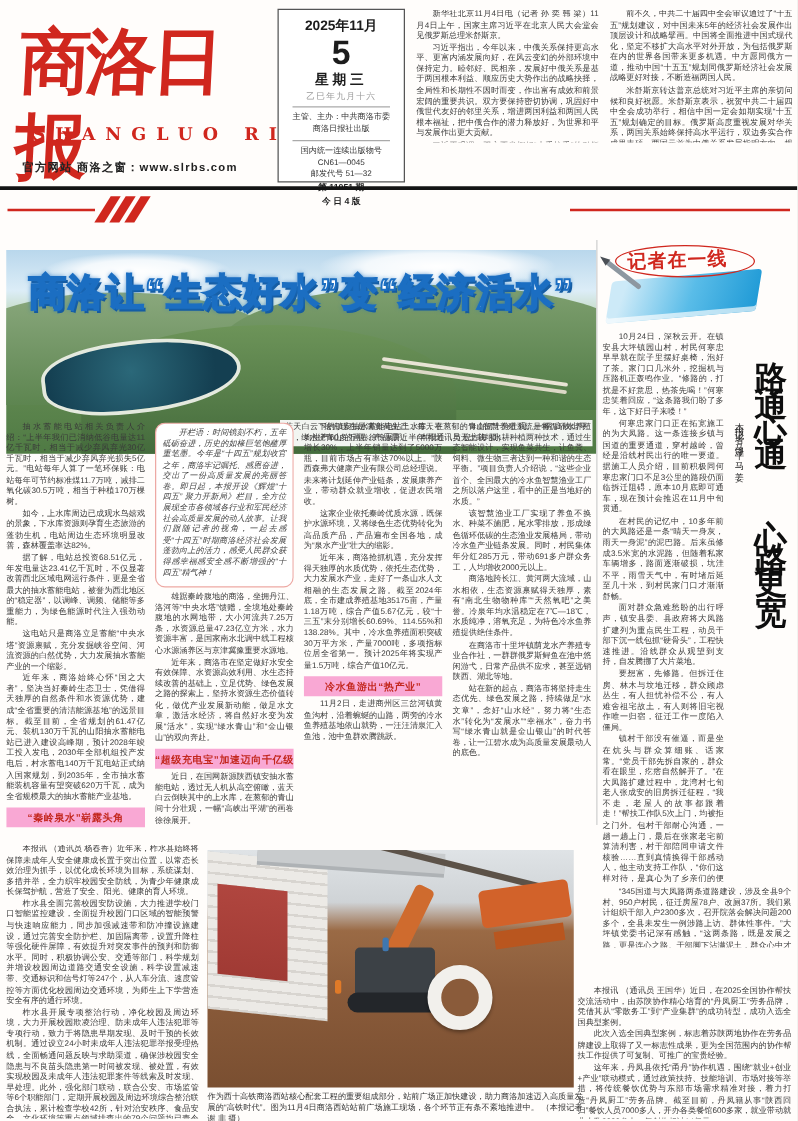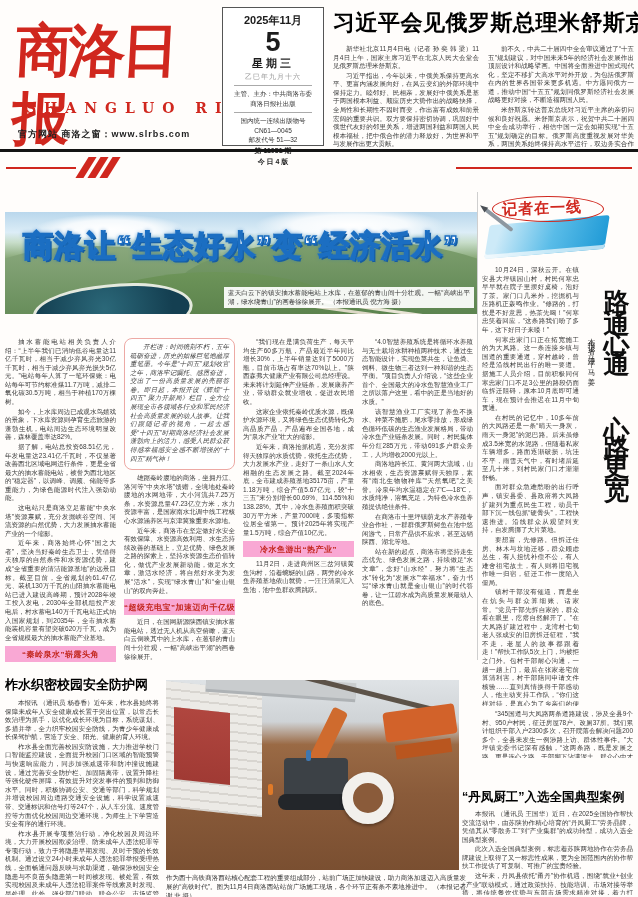--- a/index.html
+++ b/index.html
@@ -51,21 +51,21 @@
   .sl-l{ left:6px; width:70px; } .sl-r{ left:456px; width:176px; }
   .stripes{ position:absolute; left:82px; top:157px; display:flex; gap:4px; }
   .stripes span{ width:8px; height:21px; background:#d0271e; transform:skewX(-32deg); }
   .slogan-box{
     position:absolute; left:118px; top:155px; width:330px; height:23px;
     background:#d0271e; color:#fff; font-weight:bold; font-size:15px;
     letter-spacing:1.5px; display:flex; align-items:center; justify-content:center;
     white-space:nowrap;
   }
   
-  .photo1{ position:absolute; left:5px; top:212px; width:472px; height:102px; overflow:hidden;
+  .photo1{ position:absolute; left:5px; top:200px; width:472px; height:163px; overflow:hidden;
            background:linear-gradient(180deg,#b9d7ec 0%,#dcedf7 20%,#c7ddc9 30%,#7ea06a 48%,#5f874f 70%,#4f7a44 100%); }
   .p1-cloud{ position:absolute; background:radial-gradient(closest-side,#ffffff,#ffffffcc 60%,#ffffff00); border-radius:50%; }
   .c1{ left:30px; top:2px; width:150px; height:30px; }
   .c2{ left:250px; top:-4px; width:190px; height:34px; }
   .p1-mtn{ position:absolute; border-radius:50% 50% 0 0; }
   .m1{ left:-40px; top:34px; width:260px; height:90px; background:linear-gradient(180deg,#8aa87d,#5d8550); }
   .m2{ left:170px; top:28px; width:340px; height:100px; background:linear-gradient(180deg,#7fa070,#4f7a44); }
   .m3{ left:60px; top:60px; width:300px; height:110px; background:linear-gradient(180deg,#6d9459,#41683a); }
   .p1-water{
     position:absolute; left:28px; top:72px; width:160px; height:58px;
@@ -205,21 +205,20 @@
     <div class="db-s">商洛日报社出版</div>
     <div class="db-sep"></div>
     <div class="db-s">国内统一连续出版物号</div>
     <div class="db-s">CN61—0045</div>
     <div class="db-s">邮发代号 51—32</div>
     <div class="db-b">第 11051 期</div>
     <div class="db-b">今 日 4 版</div>
   </div>
 
   <div class="topstory">
-    <h1>习近平会见俄罗斯总理米舒斯京</h1>
     <div class="ts-cols">
       <div class="ts-col">
           <p class="para">新华社北京11月4日电（记者 孙 奕 韩 梁）11月4日上午，国家主席习近平在北京人民大会堂会见俄罗斯总理米舒斯京。</p>
           <p class="para">习近平指出，今年以来，中俄关系保持更高水平、更富内涵发展向好，在风云变幻的外部环境中保持定力。睦邻好、民相亲，发展好中俄关系是基于两国根本利益、顺应历史大势作出的战略抉择，全局性和长期性不因时而变，作出富有成效和前景宏阔的重要共识。双方要保持密切协调，巩固好中俄世代友好的邻里关系，增进两国利益和两国人民根本福祉，把中俄合作的潜力释放好，为世界和平与发展作出更大贡献。</p>
           <p class="para">习近平强调，双方要发挥好“大手拉手”的引领作用，开辟好能源、经贸、农业、航空航天等传统领域合作，挖掘人工智能、数字经济、绿色发展等新兴业态合作潜力，打造新的合作增长点，密切人文交流，欢迎更多俄罗斯朋友到中国观光，把两国友好合作的事业夯实到中俄。</p>
         </div>
       <div class="ts-col">
           <p class="para">前不久，中共二十届四中全会审议通过了“十五五”规划建议，对中国未来5年的经济社会发展作出顶层设计和战略擘画。中国将全面推进中国式现代化，坚定不移扩大高水平对外开放，为包括俄罗斯在内的世界各国带来更多机遇。中方愿同俄方一道，推动中国“十五五”规划同俄罗斯经济社会发展战略更好对接，不断造福两国人民。</p>
           <p class="para">米舒斯京转达普京总统对习近平主席的亲切问候和良好祝愿。米舒斯京表示，祝贺中共二十届四中全会成功举行，相信中国一定会如期实现“十五五”规划确定的目标。俄罗斯高度重视发展对华关系，两国关系始终保持高水平运行，双边务实合作成果丰硕。两国元首为中俄关系发展指明方向，规划了俄中全面战略协作伙伴关系。俄方愿同中方一道，落实两国元首达成的重要共识，深化经贸、科技、能源、农业、数字经济等领域合作，密切人文交流，加强多边协调配合，推动两国合作取得更多成果。</p>
         </div>
@@ -315,21 +314,20 @@
         </div>
       <div class="rep-byline">本报记者 马泽平 马 姜</div>
       <div class="rep-headline">路通心通，心路更宽</div>
     </div>
     <div class="rep-tail">
         <p class="para">“345国道与大凤路两条道路建设，涉及全县9个村、950户村民，征迁房屋78户、改厕37所。我们累计组织干部入户2300多次，召开院落会解决问题200多个，全县未发生一例涉路上访、群体性事件。”大坪镇党委书记深有感触，“这两条路，既是发展之路，更是连心之路。干部脚下沾满泥土，群众心中才渐渐褪去狐疑。路修通了，心贴近了，群众发展的路子自然越走越宽！”</p>
       </div>
   </div>
 
   <div class="zhashui">
-    <h2>柞水织密校园安全防护网</h2>
     <div>
         <p class="para">本报讯 （通讯员 杨春香）近年来，柞水县始终将保障未成年人安全健康成长置于突出位置，以常态长效治理为抓手，以优化成长环境为目标，系统谋划、多措并举，全力织牢校园安全防线，为青少年健康成长保驾护航，营造了安全、阳光、健康的育人环境。</p>
         <p class="para">柞水县全面完善校园安防设施，大力推进学校门口智能监控建设，全面提升校园门口区域的智能预警与快速响应能力，同步加强减速带和防冲撞设施建设，通过完善安全防护栏、加固隔离带，设置升降柱等强化硬件屏障，有效提升对突发事件的预判和防御水平。同时，积极协调公安、交通等部门，科学规划并增设校园周边道路交通安全设施，科学设置减速带、交通标识和信号灯等247个，从人车分流、速度管控等方面优化校园周边交通环境，为师生上下学营造安全有序的通行环境。</p>
         <p class="para">柞水县开展专项整治行动，净化校园及周边环境，大力开展校园欺凌治理、防未成年人违法犯罪等专项行动，致力于将隐患早期发现、及时干预的长效机制。通过设立24小时未成年人违法犯罪举报受理热线，全面畅通问题反映与求助渠道，确保涉校园安全隐患与不良苗头隐患第一时间被发现、被处置，有效实现校园及未成年人违法犯罪案件等线索及时发现、早处理。此外，强化部门联动，联合公安、市场监管等6个职能部门，定期开展校园及周边环境综合整治联合执法，累计检查学校42所，针对治安秩序、食品安全、文化环境等重点领域排查出的79个问题均已责令整改，形成齐抓共管的工作格局。</p>
       </div>
   </div>
 
   <div class="photo2">
     <div class="p2-bldg"></div>
     <div class="p2-red"></div>
@@ -339,21 +337,20 @@
     <div class="p2-exc-boom"></div>
     <div class="p2-exc-body"></div>
     <div class="p2-exc-track"></div>
     <div class="p2-ring"></div>
     <div class="p2-worker w1"></div>
     <div class="p2-worker w2"></div>
   </div>
   <div class="photo2-cap">作为西十高铁商洛西站核心配套工程的重要组成部分，站前广场正加快建设，助力商洛加速迈入高质量发展的“高铁时代”。图为11月4日商洛西站站前广场施工现场，各个环节正有条不紊地推进中。 （本报记者 谢 非 摄）</div>
 
   <div class="danfeng">
-    <h2>“丹凤厨工”入选全国典型案例</h2>
     <div>
         <p class="para">本报讯 （通讯员 王国华）近日，在2025全国协作帮扶交流活动中，由苏陕协作精心培育的“丹凤厨工”劳务品牌，凭借其从“零散务工”到“产业集群”的成功转型，成功入选全国典型案例。</p>
         <p class="para">此次入选全国典型案例，标志着苏陕两地协作在劳务品牌建设上取得了又一标志性成果，更为全国范围内的协作帮扶工作提供了可复制、可推广的宝贵经验。</p>
         <p class="para">这年来，丹凤县依托“甬丹”协作机遇，围绕“就业+创业+产业”联动模式，通过政策扶持、技能培训、市场对接等举措，将传统餐饮优势与东部市场需求精准对接，着力打造“丹凤厨工”劳务品牌。截至目前，丹凤籍从事“陕西回归”餐饮人员7000多人，开办各类餐馆600多家，就业带动就业人数3000多人，年创收超过14亿元。</p>
       </div>
   </div>
 
 </div>
 
 </body></html>

